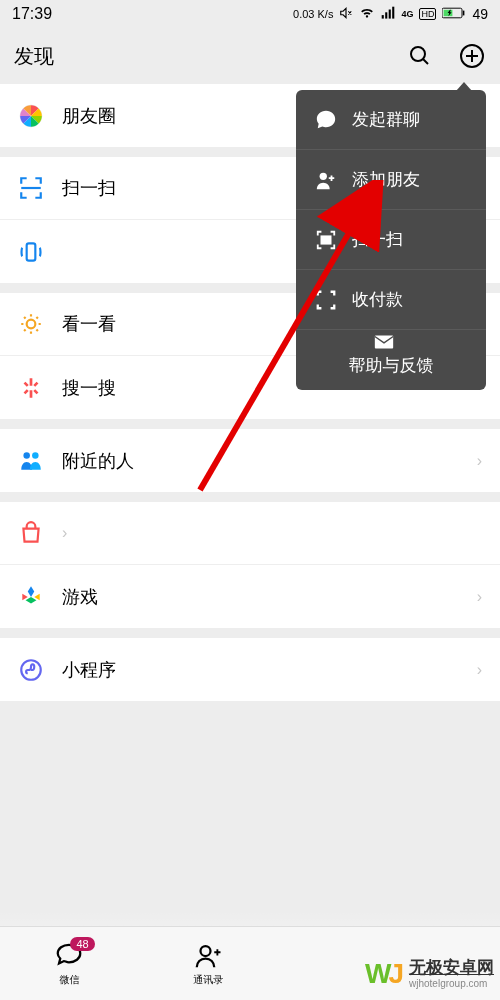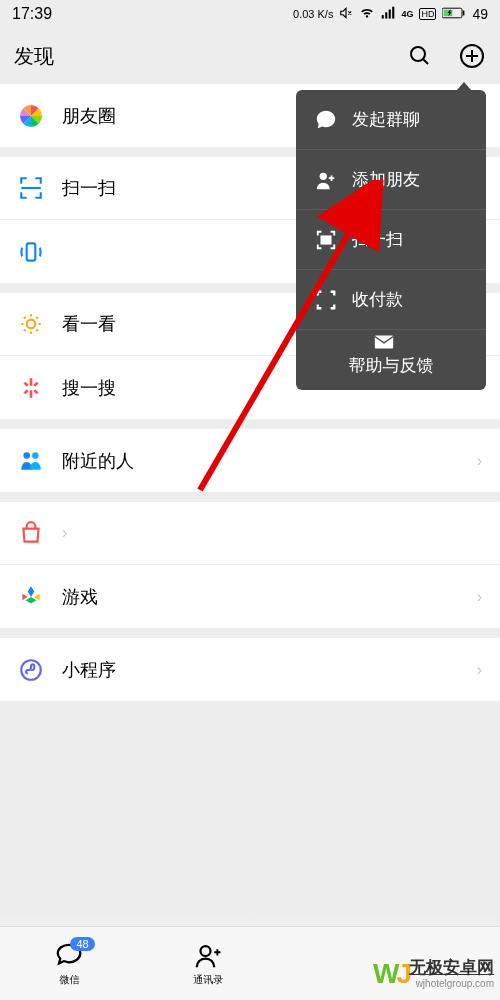--- a/index.html
+++ b/index.html
@@ -29,23 +29,23 @@
 .popup-item:last-child { border-bottom: none; flex-direction: column; }
 .popup-icon { width: 24px; height: 24px; margin-right: 14px; display: flex; align-items: center; justify-content: center; }
 .popup-label { color: #fff; font-size: 17px; }
 
 .arrow-svg { position: absolute; top: 180px; left: 180px; width: 210px; height: 320px; z-index: 200; pointer-events: none; }
 
 .bottom-nav { position: absolute; bottom: 0; left: 0; right: 0; height: 74px; background: #f7f7f7; border-top: 1px solid #ddd; display: flex; z-index: 50; }
 .nav-item { flex: 1; display: flex; flex-direction: column; align-items: center; justify-content: center; gap: 2px; position: relative; }
 .nav-icon { width: 30px; height: 30px; display: flex; align-items: center; justify-content: center; position: relative; }
 .nav-label { font-size: 10px; color: #000; text-align: center; }
-.badge { position: absolute; top: -4px; left: 16px; background: #3b82f6; color: #fff; font-size: 11px; padding: 1px 6px; border-radius: 10px; }
-
-.watermark { position: absolute; bottom: 10px; right: 6px; display: flex; align-items: center; gap: 0; z-index: 300; text-align: right; }
+.badge { position: absolute; top: -4px; left: 16px; background: #be185d; color: #fff; font-size: 11px; padding: 1px 6px; border-radius: 10px; }
+
+.watermark { position: absolute; bottom: 10px; right: 6px; display: flex; align-items: center; gap: 8px; z-index: 300; }
 .watermark-logo { font-size: 28px; font-weight: 900; letter-spacing: -3px; }
 .watermark-text { display: flex; flex-direction: column; line-height: 1.1; }
 .watermark-cn { font-size: 17px; font-weight: 700; color: #333; text-decoration: underline; }
 .watermark-en { font-size: 10px; color: #888; }
 
 .bottom-gradient { position: absolute; bottom: 0; left: 0; right: 0; height: 90px; background: linear-gradient(to bottom, rgba(255,255,255,0), rgba(255,255,255,0.85)); z-index: 40; pointer-events: none; }
 </style>
 </head>
 <body>
 

